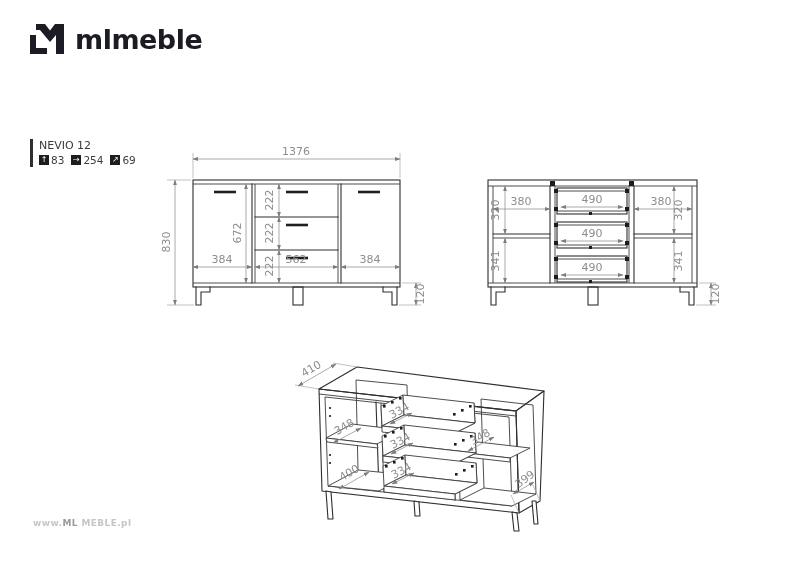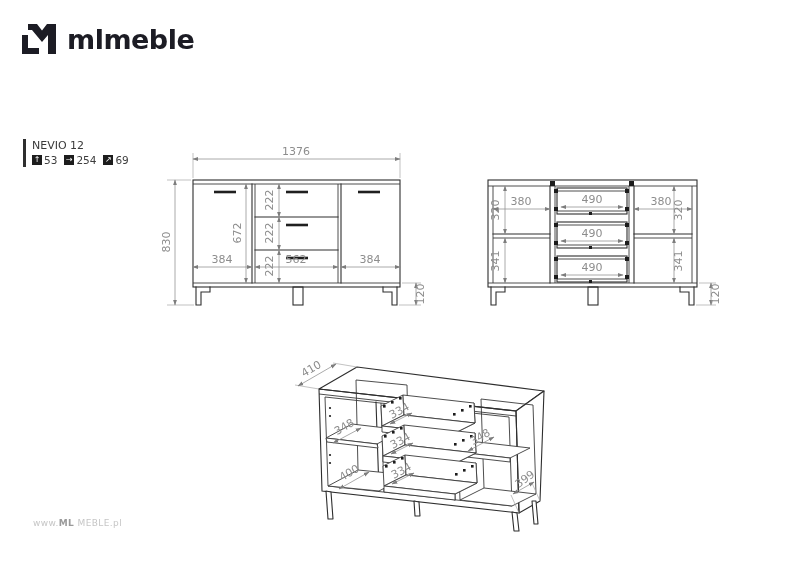--- a/index.html
+++ b/index.html
@@ -1,30 +1,30 @@
 <!DOCTYPE html>
 <html><head>
 <meta charset="utf-8">
 <style>
   html,body{margin:0;padding:0;background:#fff;}
   .page{position:relative;width:800px;height:568px;background:#ffffff;overflow:hidden;
         font-family:"DejaVu Sans","Liberation Sans",sans-serif;}
   
-  .logo{position:absolute;left:20px;top:22px;display:flex;align-items:center;gap:9px;}
+  .logo{position:absolute;left:28px;top:22px;display:flex;align-items:center;gap:9px;}
   .logo-text{font-size:27px;font-weight:bold;color:#1c1c24;letter-spacing:-0.5px;}
   
-  .product{position:absolute;left:23px;top:139px;display:flex;gap:6px;}
+  .product{position:absolute;left:30px;top:139px;display:flex;gap:6px;}
   .product-bar{width:3px;height:28px;background:#2f2f2f;}
   .product-name{font-size:11px;color:#3a3a3a;line-height:13px;}
   .product-specs{display:flex;gap:7px;margin-top:2px;}
   .spec{display:flex;align-items:center;gap:2px;font-size:10.5px;color:#3c3c3c;}
   .spec-icon{width:10px;height:10px;background:#1d1d1d;color:#fff;font-size:8px;line-height:10px;
              text-align:center;display:inline-block;}
   
-  .watermark{position:absolute;left:33px;top:518px;font-size:9px;color:#c6c6c6;letter-spacing:0.4px;}
+  .watermark{position:absolute;left:33px;top:518px;font-size:9px;color:#c6c6c6;letter-spacing:0.4px;font-weight:bold;}
   .watermark b{color:#9a9a9a;}
   
   svg.drawing{position:absolute;left:0;top:0;}
   .obj{stroke:#2e2e2e;stroke-width:1.1;fill:none;stroke-linecap:square;}
   .obj-thin{stroke:#3a3a3a;stroke-width:0.9;fill:none;}
   .face{fill:#ffffff;stroke:#2e2e2e;stroke-width:1.1;stroke-linejoin:round;}
   .face-thin{fill:#ffffff;stroke:#3a3a3a;stroke-width:0.9;stroke-linejoin:round;}
   .handle{stroke:#1f1f1f;stroke-width:2.6;}
   .mark{fill:#1c1c1c;}
   .dim{stroke:#949494;stroke-width:0.8;fill:none;}
@@ -327,21 +327,21 @@
     <span class="logo-text">mlmeble</span>
   </div>
 
   <div class="product">
     <div class="product-bar"></div>
     <div>
       <div class="product-name">NEVIO 12</div>
       <div class="product-specs">
         <span class="spec">
           <span class="spec-icon">↑</span>
-          <span>53</span>
+          <span>83</span>
         </span>
         <span class="spec">
           <span class="spec-icon">→</span>
           <span>254</span>
         </span>
         <span class="spec">
           <span class="spec-icon">↗</span>
           <span>69</span>
         </span>
       </div>

